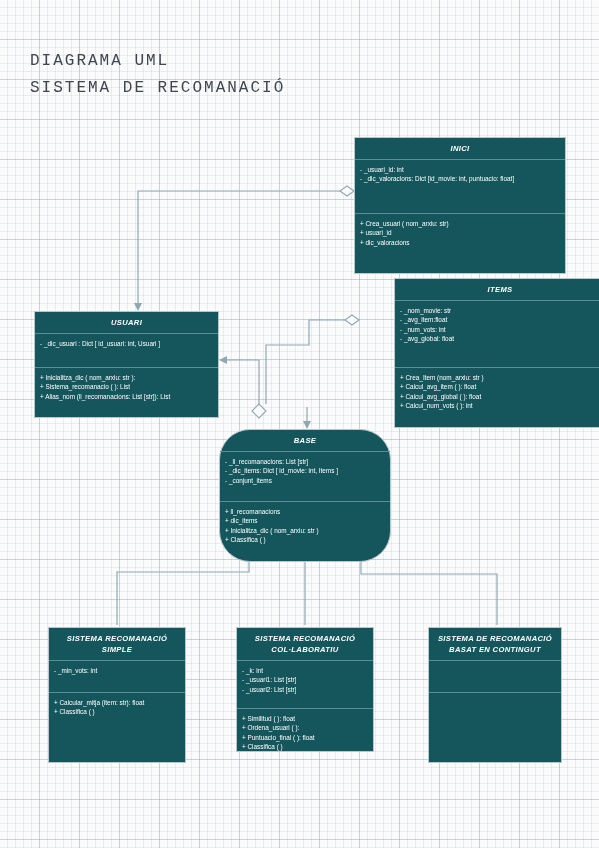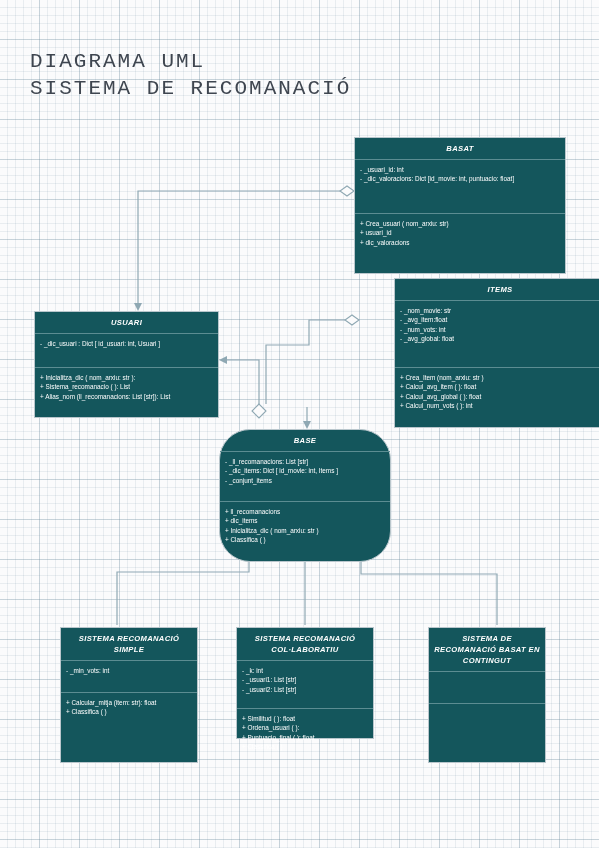--- a/index.html
+++ b/index.html
@@ -11,21 +11,21 @@
       linear-gradient(to bottom, rgba(120,150,165,0.30) 1px, transparent 1px),
       linear-gradient(to right, rgba(140,165,178,0.17) 1px, transparent 1px),
       linear-gradient(to bottom, rgba(140,165,178,0.17) 1px, transparent 1px);
     background-size:40px 40px,40px 40px,8px 8px,8px 8px;
     background-position:-1px -1px,-1px -1px,-1px -1px,-1px -1px;
     font-family:"Liberation Sans", sans-serif;
   }
   #title{
     position:absolute;left:30px;top:48px;
     font-family:"Liberation Mono","DejaVu Sans Mono",monospace;
-    font-size:21px;line-height:27px;letter-spacing:2.0px;
+    font-size:16px;line-height:27px;letter-spacing:2.0px;
     color:#3f4650;white-space:pre-line;
   }
   .uml{
     position:absolute;box-sizing:border-box;
     background:#14565c;border:1px solid #b9c6cc;
     color:#ffffff;z-index:3;
   }
   .uml .hdr{
     text-align:center;font-style:italic;font-weight:bold;
     font-size:7.6px;letter-spacing:.35px;
@@ -48,25 +48,25 @@
   #box-usuari .sec.ops{min-height:48px;}
   #box-items{left:354px;top:278px;width:212px;margin-left:40px;}
   #box-items .sec.attrs{min-height:55px;}
   #box-items .sec.ops{min-height:48px;}
   #box-inici{left:34px;top:311px;width:185px;}
   #box-inici .sec.attrs{min-height:22px;}
   #box-inici .sec.ops{min-height:38px;}
   #box-base{left:219px;top:429px;width:172px;border-radius:31px;}
   #box-base .sec.attrs{min-height:38px;}
   #box-base .sec.ops{min-height:48px;}
-  #box-simple{left:60px;top:627px;width:138px;height:136px;}
+  #box-simple{left:48px;top:627px;width:138px;height:136px;}
   #box-simple .sec.attrs{min-height:20px;}
-  #box-colab{left:236px;top:627px;width:138px;height:112px;}
+  #box-colab{left:236px;top:627px;width:138px;height:125px;}
   #box-colab .sec.attrs{min-height:36px;}
-  #box-contingut{left:428px;top:627px;width:118px;height:136px;}
+  #box-contingut{left:428px;top:627px;width:134px;height:136px;}
   #box-contingut .sec.attrs{min-height:20px;}
 </style>
 </head>
 <body>
 
 <div id="title">DIAGRAMA UML
 SISTEMA DE RECOMANACIÓ</div>
 
 <svg class="links" xmlns="http://www.w3.org/2000/svg">
   <g fill="none" stroke="#8fa8b3" stroke-width="1.2">
@@ -89,21 +89,21 @@
 
     <path d="M 305 625 L 305 552"></path>
     <polygon points="305,536 297,552 313,552" fill="#fbfbfc" stroke="#8fa8b3" stroke-width="1.1"></polygon>
 
     <path d="M 497 625 L 497 574 L 361 574 L 361 552"></path>
     <polygon points="361,536 353,552 369,552" fill="#fbfbfc" stroke="#8fa8b3" stroke-width="1.1"></polygon>
   </g>
 </svg>
 
 <div class="uml" id="box-usuari">
-  <div class="hdr">BASAT</div>
+  <div class="hdr">INICI</div>
   <div class="sec attrs">
     <div class="row">-  _usuari_id: int</div>
     <div class="row">-  _dic_valoracions: Dict [id_movie: int, puntuacio: float]</div>
   </div>
   <div class="sec ops">
     <div class="row">+  Crea_usuari ( nom_arxiu: str)</div>
     <div class="row">+  usuari_id</div>
     <div class="row">+  dic_valoracions</div>
   </div>
 </div>

